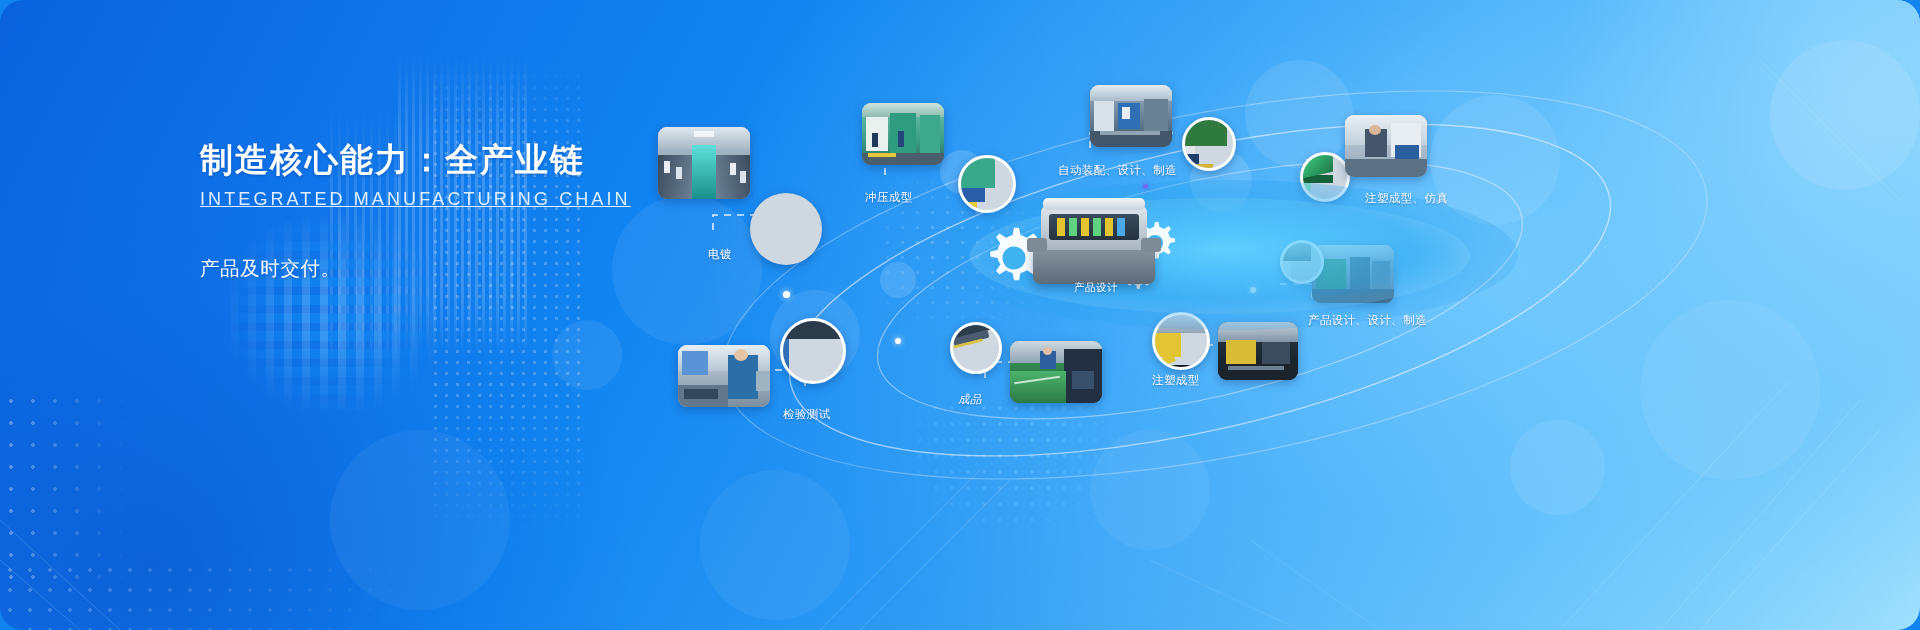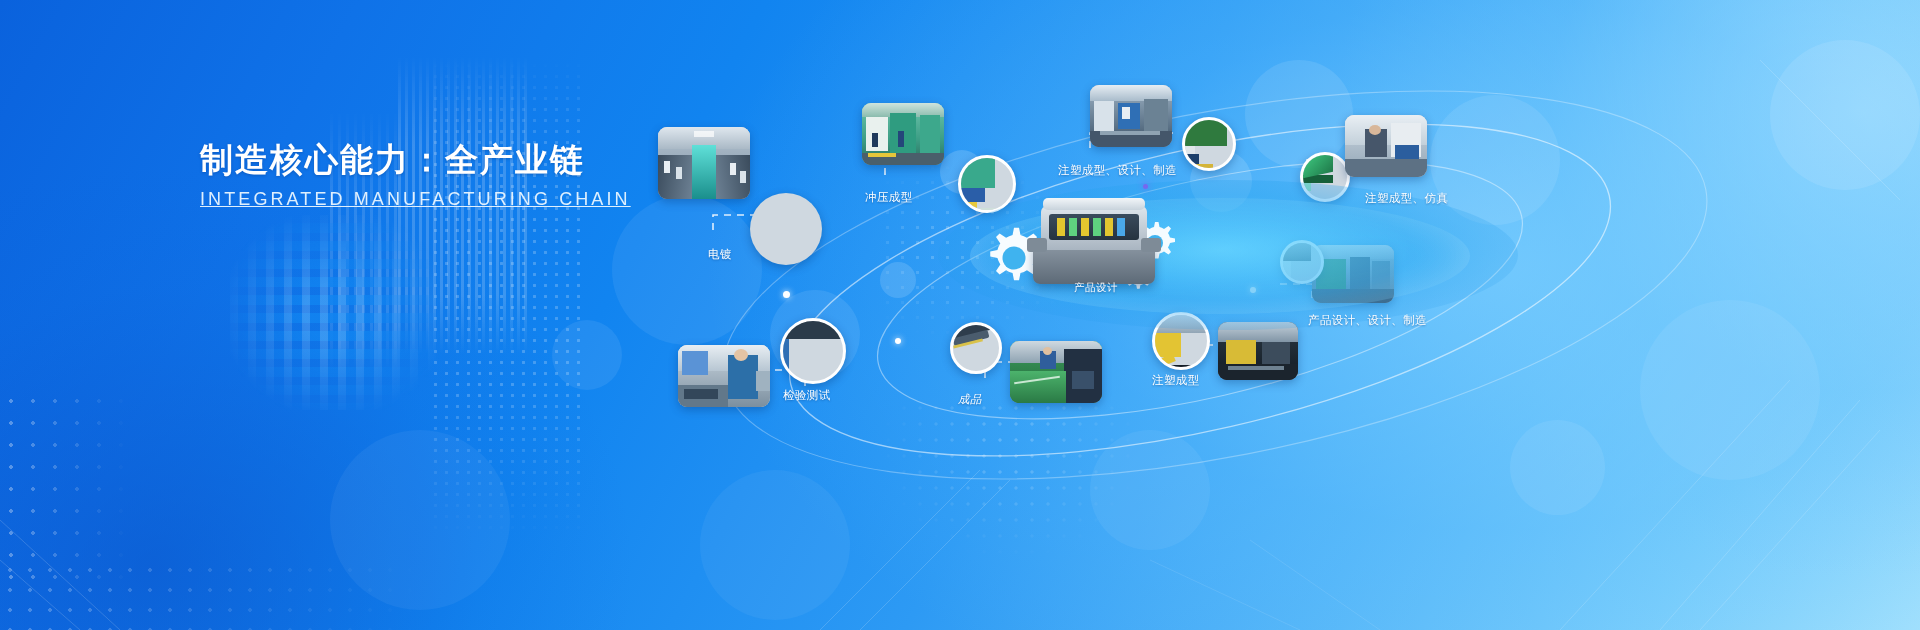--- a/index.html
+++ b/index.html
@@ -4,21 +4,21 @@
 <style>
   * { margin:0; padding:0; box-sizing:border-box; }
   html,body { width:1920px; height:630px; overflow:hidden; }
   body {
     font-family:"Liberation Sans","DejaVu Sans",sans-serif;
     background:#1184f0;
     position:relative;
   }
 
   
-  .stage { position:absolute; inset:0; overflow:hidden; }
+  .stage { position:absolute; inset:0; overflow:hidden;border-radius:23px; }
 
   .bg-base {
     position:absolute; inset:0;
     background:
       radial-gradient(ellipse 1100px 700px at 78% 42%, rgba(120,205,255,0.75) 0%, rgba(90,190,255,0.35) 38%, rgba(40,150,245,0.0) 72%),
       radial-gradient(ellipse 700px 620px at 97% 18%, rgba(175,228,255,0.85) 0%, rgba(120,200,250,0.25) 45%, rgba(30,140,240,0) 75%),
       radial-gradient(ellipse 600px 500px at 8% 90%, rgba(10,80,200,0.55) 0%, rgba(12,95,215,0.15) 55%, rgba(17,132,240,0) 80%),
       linear-gradient(118deg, #0a62dd 0%, #0f72e8 16%, #1184f0 34%, #2d9af4 55%, #56b6f8 73%, #7fd0fb 88%, #a6e2fd 100%);
   }
 
@@ -181,20 +181,21 @@
     <g stroke="rgba(255,255,255,0.10)" stroke-width="1" fill="none">
       <path d="M1150 560 L1300 630"></path>
       <path d="M1250 540 L1380 630"></path>
     </g>
   </svg>
 
   <div class="copy">
     <div class="headline">制造核心能力：全产业链</div>
     <div class="subhead">INTEGRATED MANUFACTURING CHAIN</div>
     <div class="body-copy">
+      <div>产品及时交付。</div>
     </div>
   </div>
 
   <div class="diagram">
 
     <svg class="orbit" style="left:0;top:0;width:1280px;height:630px;" viewBox="0 0 1280 630">
       <g fill="none" stroke="rgba(255,255,255,0.55)" stroke-width="1.3">
         <ellipse cx="560" cy="290" rx="420" ry="140" transform="rotate(-13 560 290)"></ellipse>
       </g>
       <g fill="none" stroke="rgba(255,255,255,0.42)" stroke-width="1.2">
@@ -424,26 +425,26 @@
       <div class="px" style="position:absolute;left:0px;top:48px;width:20px;height:14px;border-radius:3px;background:#7e8b97;"></div>
       <div class="px" style="position:absolute;left:114px;top:48px;width:20px;height:14px;border-radius:3px;background:#7e8b97;"></div>
     </div>
 
     <div class="center-cap" style="left:434px;top:281px;">产品设计</div>
 
     <div class="node-label" style="left:68px;top:247px;">电镀</div>
 
     <div class="node-label" style="left:225px;top:190px;">冲压成型</div>
 
-    <div class="node-label" style="left:418px;top:163px;">注塑成型、设计、制造</div>
+    <div class="node-label" style="left:418px;top:163px;">自动装配、设计、制造</div>
 
     <div class="node-label" style="left:725px;top:191px;">注塑成型、仿真</div>
 
     <div class="node-label" style="left:668px;top:313px;">产品设计、设计、制造</div>
 
     <div class="node-label" style="left:512px;top:373px;">注塑成型</div>
 
     <div class="node-label" style="left:318px;top:392px;font-style:italic;">成品</div>
 
-    <div class="node-label" style="left:143px;top:388px;">检验测试</div>
+    <div class="node-label" style="left:143px;top:407px;">检验测试</div>
 
   </div>
 </div>
 
 </body></html>

